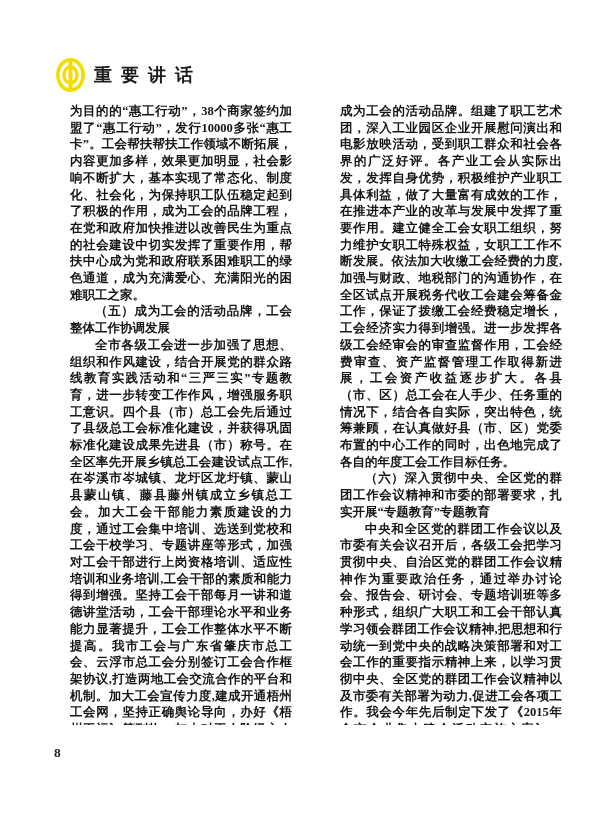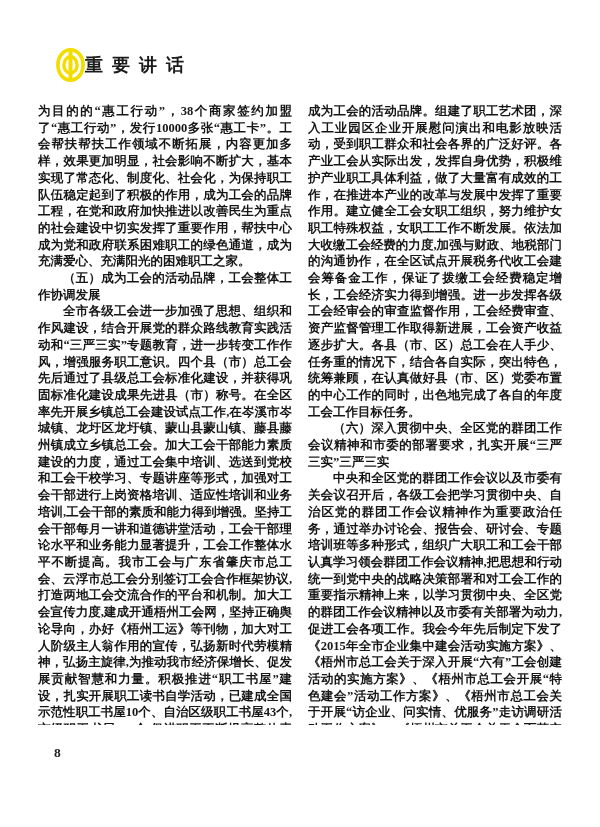--- a/index.html
+++ b/index.html
@@ -7,24 +7,25 @@
     position: relative;
     width: 600px;
     height: 827px;
     background: #ffffff;
     font-family: "Liberation Serif", "DejaVu Serif", serif;
     color: #161616;
     overflow: hidden;
   }
   .header {
     position: absolute;
-    top: 48px;
+    top: 58px;
     left: 56px;
     display: flex;
     align-items: center;
+    gap: 9px;
   }
   .emblem { width: 29px; height: 34px; display: block; }
   .section-title {
     font-size: 18px;
     font-weight: 700;
     letter-spacing: 9px;
     color: #1b1b1b;
     white-space: nowrap;
     line-height: 34px;
   }
@@ -39,20 +40,21 @@
   }
   .col {
     width: 254px;
     height: 622px;
     overflow: hidden;
     text-align: justify;
     font-size: 12.5px;
     line-height: 16.7px;
     font-weight: 700;
     color: #161616;
+    margin-left: 32px;
   }
   .col p { margin: 0; }
   .col p.indent { text-indent: 2em; }
   .pagenum {
     position: absolute;
     left: 54px;
     top: 745px;
     font-size: 13.5px;
     font-weight: 700;
     color: #222;
@@ -75,20 +77,20 @@
   </div>
 
   <div class="columns">
     <div class="col">
         <p>为目的的“惠工行动”，38个商家签约加盟了“惠工行动”，发行10000多张“惠工卡”。工会帮扶帮扶工作领域不断拓展，内容更加多样，效果更加明显，社会影响不断扩大，基本实现了常态化、制度化、社会化，为保持职工队伍稳定起到了积极的作用，成为工会的品牌工程，在党和政府加快推进以改善民生为重点的社会建设中切实发挥了重要作用，帮扶中心成为党和政府联系困难职工的绿色通道，成为充满爱心、充满阳光的困难职工之家。</p>
         <p class="indent">（五）成为工会的活动品牌，工会整体工作协调发展</p>
         <p class="indent">全市各级工会进一步加强了思想、组织和作风建设，结合开展党的群众路线教育实践活动和“三严三实”专题教育，进一步转变工作作风，增强服务职工意识。四个县（市）总工会先后通过了县级总工会标准化建设，并获得巩固标准化建设成果先进县（市）称号。在全区率先开展乡镇总工会建设试点工作,在岑溪市岑城镇、龙圩区龙圩镇、蒙山县蒙山镇、藤县藤州镇成立乡镇总工会。加大工会干部能力素质建设的力度，通过工会集中培训、选送到党校和工会干校学习、专题讲座等形式，加强对工会干部进行上岗资格培训、适应性培训和业务培训,工会干部的素质和能力得到增强。坚持工会干部每月一讲和道德讲堂活动，工会干部理论水平和业务能力显著提升，工会工作整体水平不断提高。我市工会与广东省肇庆市总工会、云浮市总工会分别签订工会合作框架协议,打造两地工会交流合作的平台和机制。加大工会宣传力度,建成开通梧州工会网，坚持正确舆论导向，办好《梧州工运》等刊物，加大对工人阶级主人翁作用的宣传，弘扬新时代劳模精神，弘扬主旋律,为推动我市经济保增长、促发展贡献智慧和力量。积极推进“职工书屋”建设，扎实开展职工读书自学活动，已建成全国示范性职工书屋10个、自治区级职工书屋43个,市级职工书屋205个,促进职工不断提高整体素质。工会宣传调研工作有创新发展，一批较高水平的论文、调研文章和稿件被《工人日报》、《中工网》、《中国工运》等各类全国级、全区级的媒体采用。大力发展企业文化和职工文化,积极承办好职工文艺汇演、职工体育比赛和宝石节中的风筝大赛，增强了工会的凝聚力和吸引力，一些比赛项目已</p>
       </div>
     <div class="col">
         <p>成为工会的活动品牌。组建了职工艺术团，深入工业园区企业开展慰问演出和电影放映活动，受到职工群众和社会各界的广泛好评。各产业工会从实际出发，发挥自身优势，积极维护产业职工具体利益，做了大量富有成效的工作，在推进本产业的改革与发展中发挥了重要作用。建立健全工会女职工组织，努力维护女职工特殊权益，女职工工作不断发展。依法加大收缴工会经费的力度,加强与财政、地税部门的沟通协作，在全区试点开展税务代收工会建会筹备金工作，保证了拨缴工会经费稳定增长，工会经济实力得到增强。进一步发挥各级工会经审会的审查监督作用，工会经费审查、资产监督管理工作取得新进展，工会资产收益逐步扩大。各县（市、区）总工会在人手少、任务重的情况下，结合各自实际，突出特色，统筹兼顾，在认真做好县（市、区）党委布置的中心工作的同时，出色地完成了各自的年度工会工作目标任务。</p>
-        <p class="indent">（六）深入贯彻中央、全区党的群团工作会议精神和市委的部署要求，扎实开展“三严三实”三严三实</p>
+        <p class="indent">（六）深入贯彻中央、全区党的群团工作会议精神和市委的部署要求，扎实开展“专题教育”专题教育</p>
         <p class="indent">中央和全区党的群团工作会议以及市委有关会议召开后，各级工会把学习贯彻中央、自治区党的群团工作会议精神作为重要政治任务，通过举办讨论会、报告会、研讨会、专题培训班等多种形式，组织广大职工和工会干部认真学习领会群团工作会议精神,把思想和行动统一到党中央的战略决策部署和对工会工作的重要指示精神上来，以学习贯彻中央、全区党的群团工作会议精神以及市委有关部署为动力,促进工会各项工作。我会今年先后制定下发了《2015年全市企业集中建会活动实施方案》、《梧州市总工会关于深入开展“六有”工会创建活动的实施方案》、《梧州市总工会开展“特色建会”活动工作方案》、《梧州市总工会关于开展“访企业、问实情、优服务”走访调研活动工作方案》、《梧州市总工会关于全面落实〈中共中央关于加强和改进党的群团工作意见〉措施》等，并做好方案实施情况的督促检查，对完成年度工会重点工作情况进行督查，努力保证在经济下行压力加大的情况下各项重点工作任务的完成。</p>
       </div>
   </div>
 
   <div class="pagenum">8</div>
 
 </div>
 
 </body></html>

